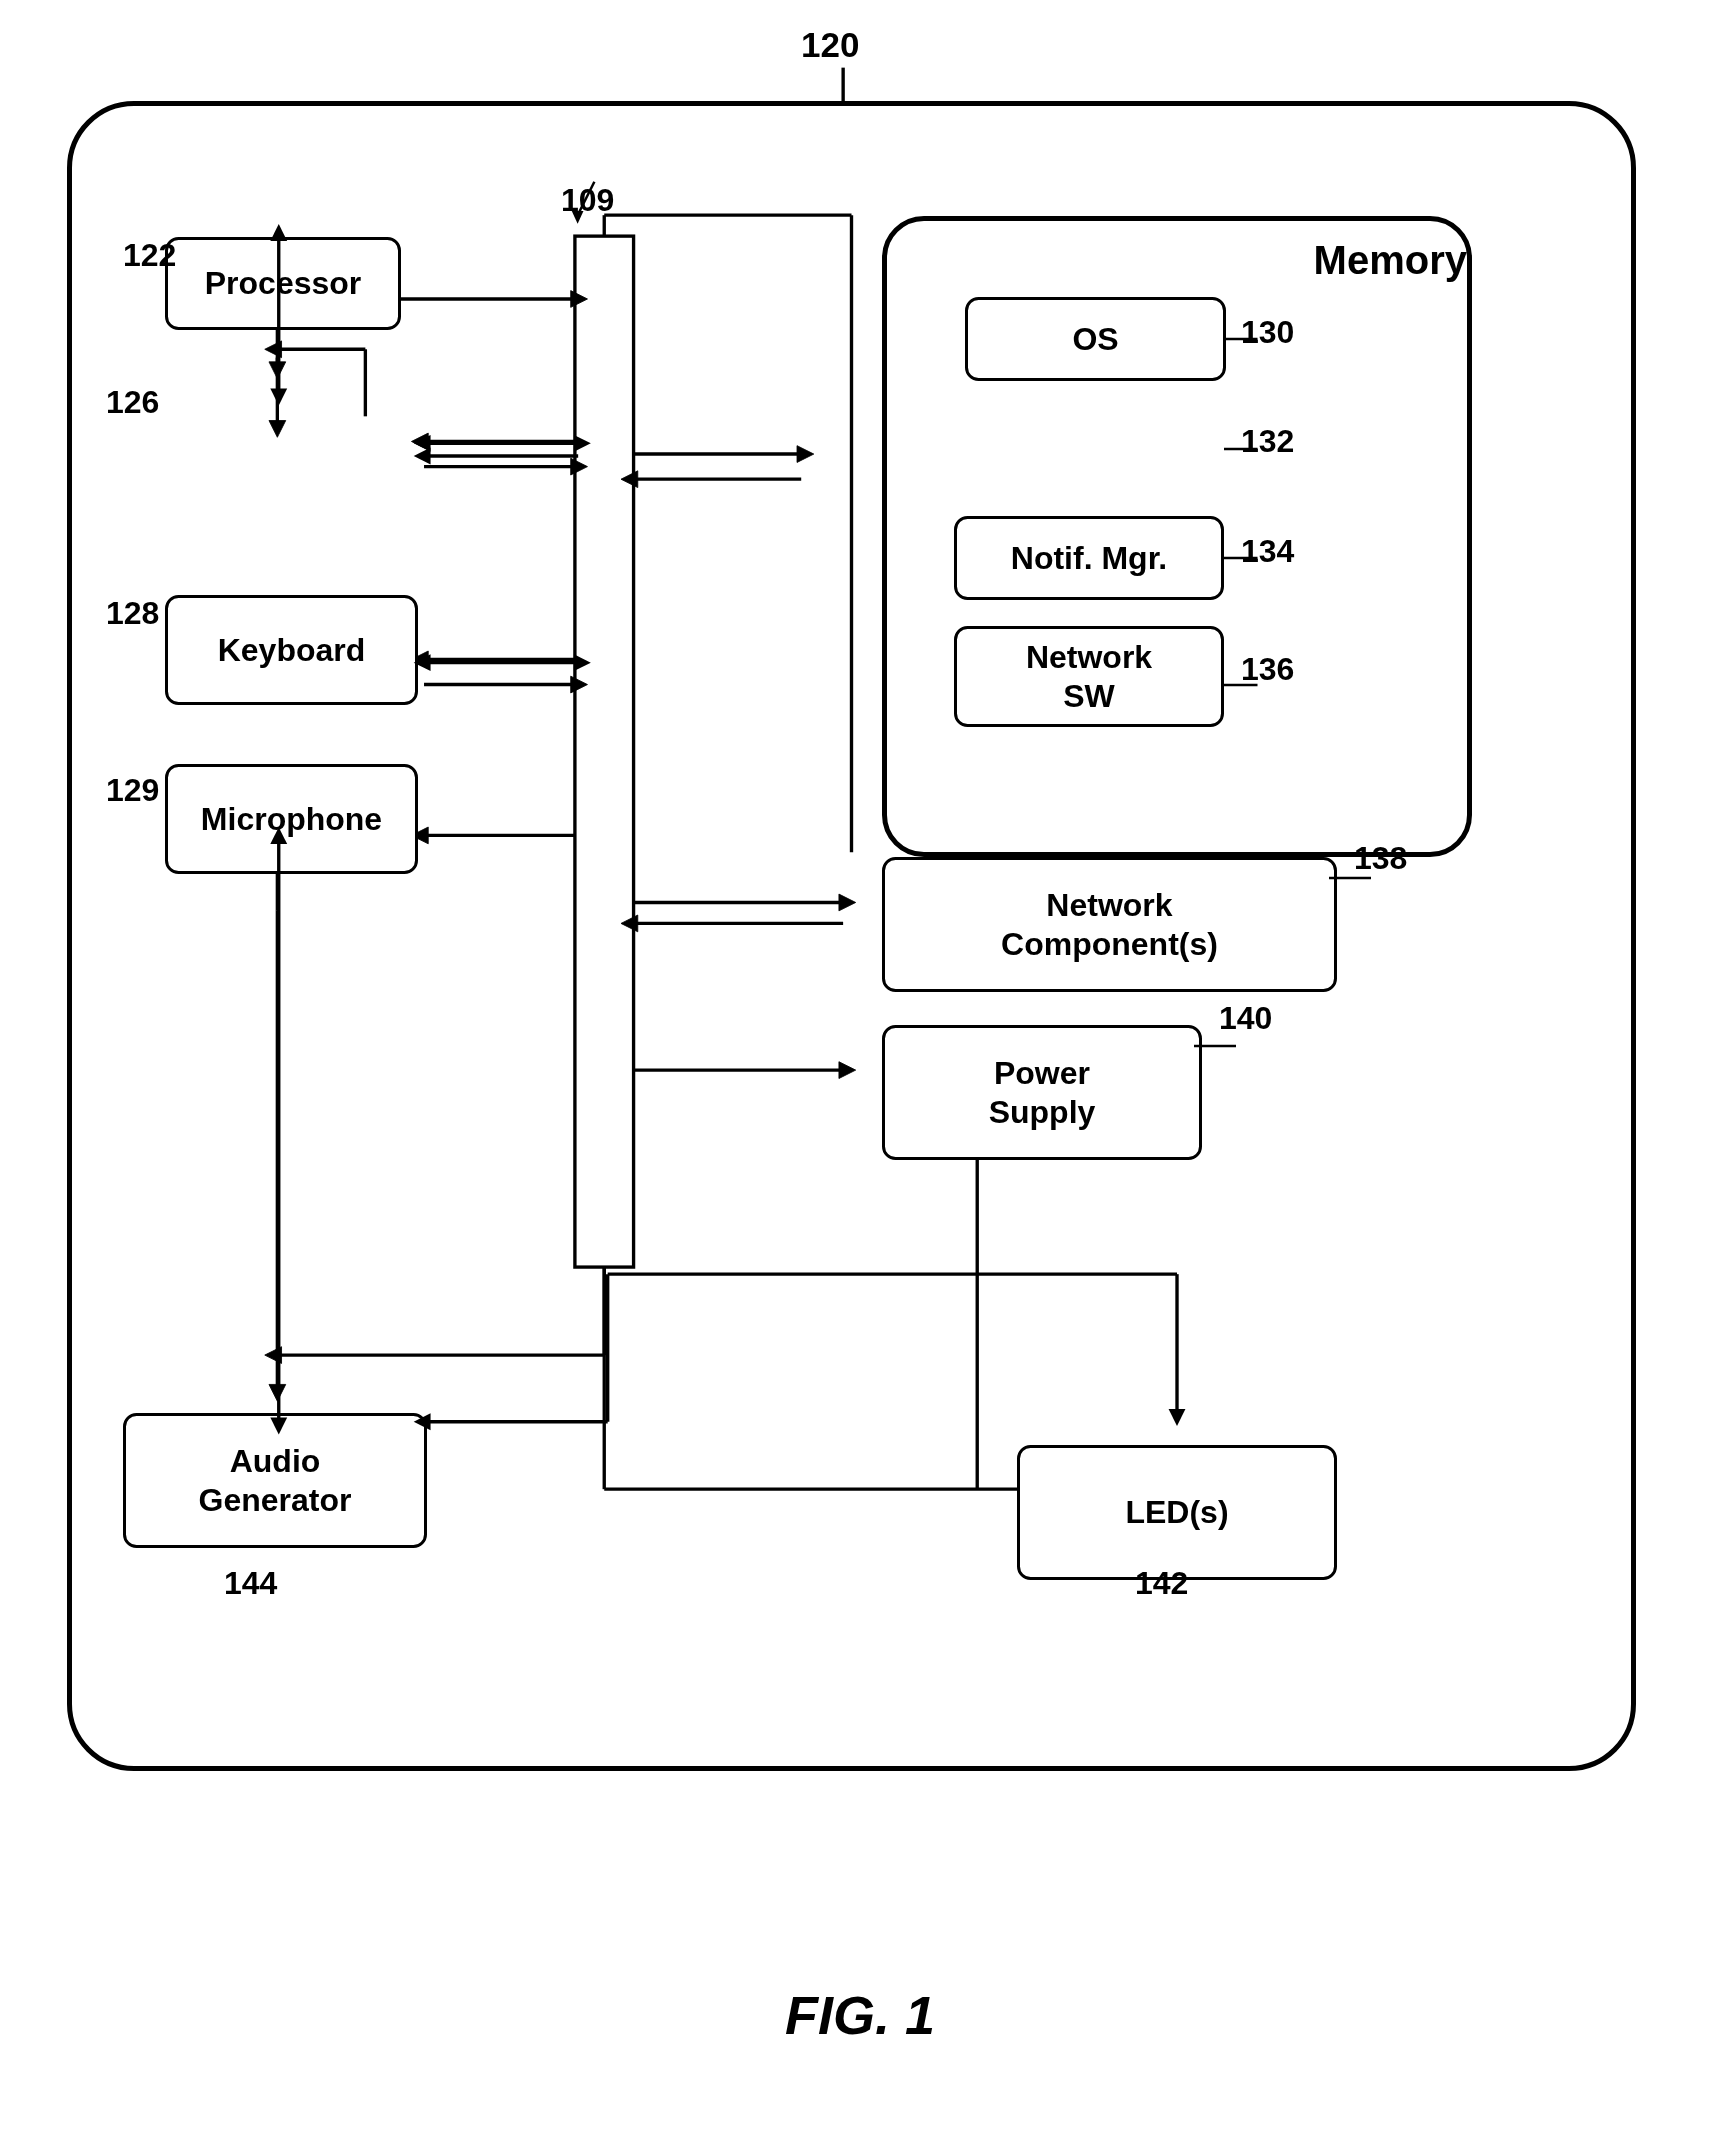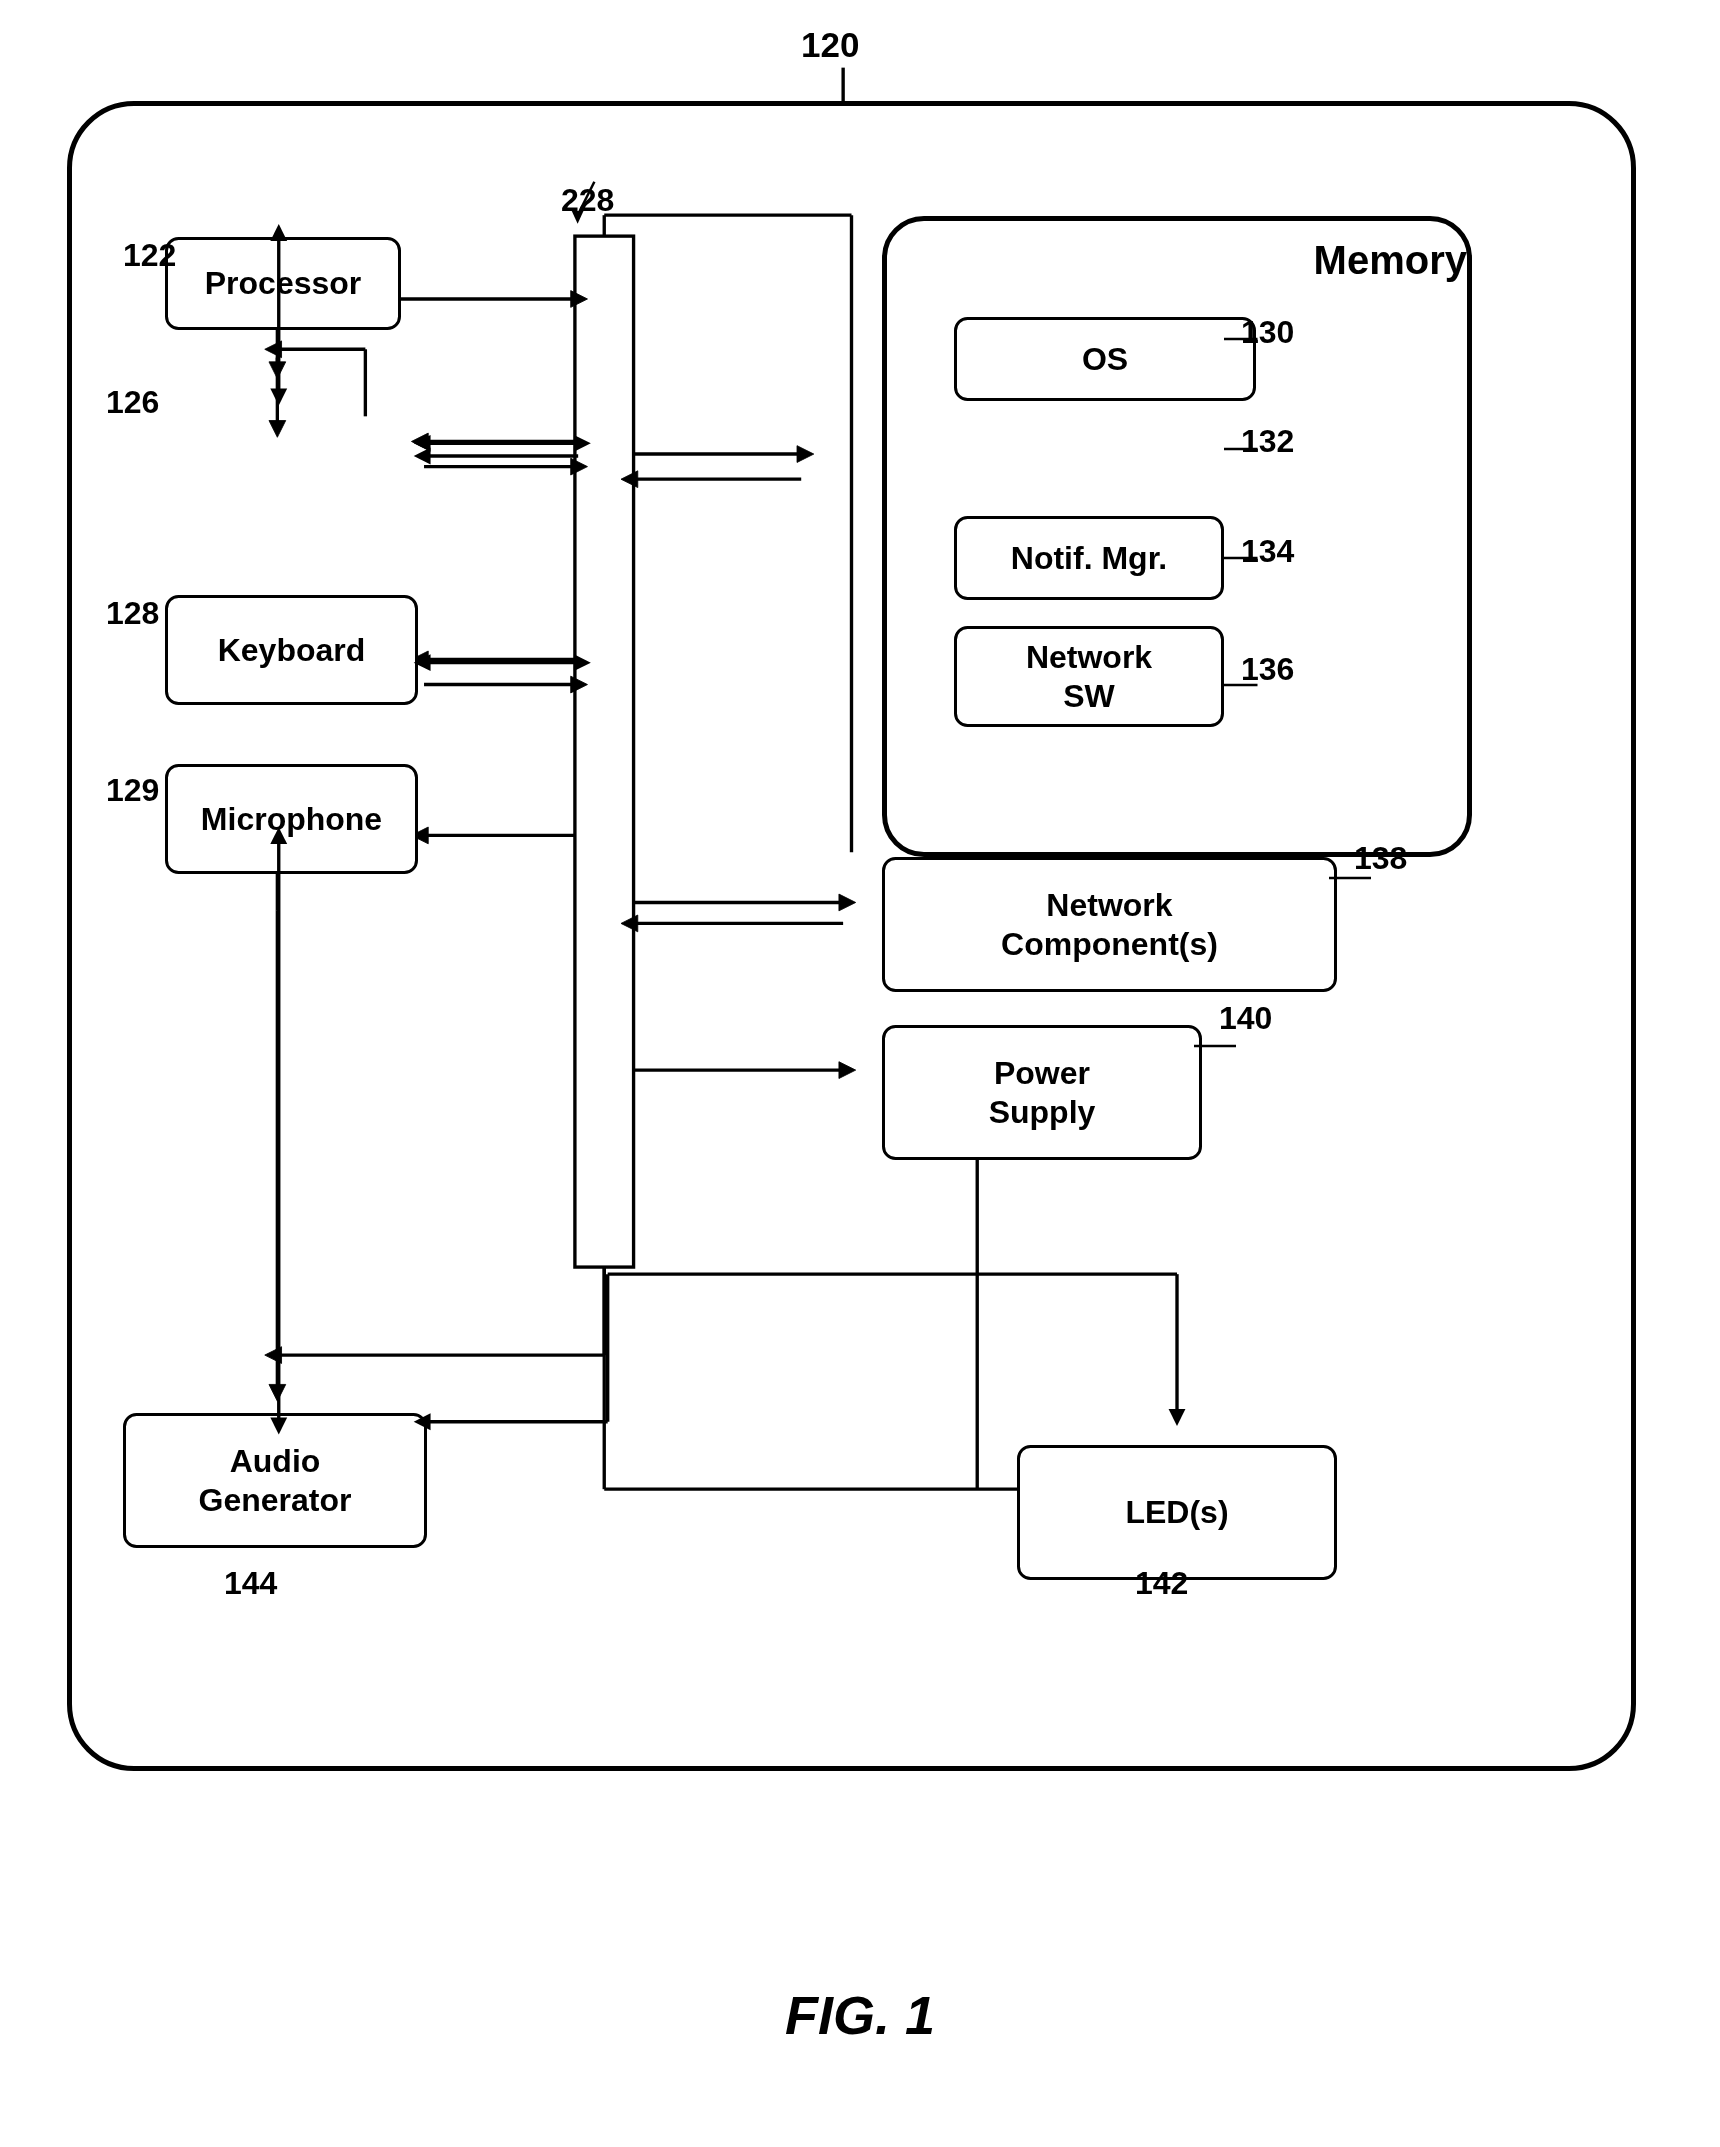--- a/index.html
+++ b/index.html
@@ -196,21 +196,21 @@
 
       <line x1="245" y1="160" x2="245" y2="310" stroke="#000" stroke-width="4"></line>
       <polygon points="235,305 255,305 245,325" fill="#000"></polygon>
 
       <line x1="350" y1="370" x2="350" y2="290" stroke="#000" stroke-width="4"></line>
       <line x1="350" y1="290" x2="245" y2="290" stroke="#000" stroke-width="4"></line>
       <polygon points="250,280 230,290 250,300" fill="#000"></polygon>
 
     </svg>
 
-    <div class="ref-label" style="top:76px;left:489px;">228</div>
+    <div class="ref-label" style="top:76px;left:489px;">109</div>
 
     <svg style="position:absolute;top:59px;left:472px;width:84px;height:67px;pointer-events:none;" viewBox="0 0 100 80" width="84" height="67">
       <line x1="60" y1="20" x2="40" y2="60" stroke="#000" stroke-width="3"></line>
       <polygon points="33,55 47,55 40,70" fill="#000"></polygon>
     </svg>
 
     <div class="comp-box" style="top:131px;left:93px;width:236px;height:93px;">
       <span>Processor</span>
     </div>
     <div class="ref-label" style="top:131px;left:51px;">122</div>
@@ -223,21 +223,21 @@
     <div class="ref-label" style="top:489px;left:34px;">128</div>
 
     <div class="comp-box" style="top:658px;left:93px;width:253px;height:110px;">
       <span>Microphone</span>
     </div>
     <div class="ref-label" style="top:666px;left:34px;">129</div>
 
     <div class="memory-outer">
       <div class="memory-title">Memory</div>
 
-      <div class="comp-box" style="top:76px;left:67px;width:302px;height:84px;margin-top:20px;">
+      <div class="comp-box" style="top:76px;left:78px;width:261px;height:84px;">
         <span>OS</span>
       </div>
       <div class="ref-label" style="top:93px;left:354px;">130</div>
       <svg style="position:absolute;top:101px;left:337px;width:67px;height:34px;pointer-events:none;" viewBox="0 0 80 40" width="67" height="34">
         <line x1="0" y1="20" x2="40" y2="20" stroke="#000" stroke-width="3"></line>
       </svg>
 
       <div class="ref-label" style="top:202px;left:354px;">132</div>
       <svg style="position:absolute;top:211px;left:337px;width:67px;height:34px;pointer-events:none;" viewBox="0 0 80 40" width="67" height="34">
         <line x1="0" y1="20" x2="40" y2="20" stroke="#000" stroke-width="3"></line>

